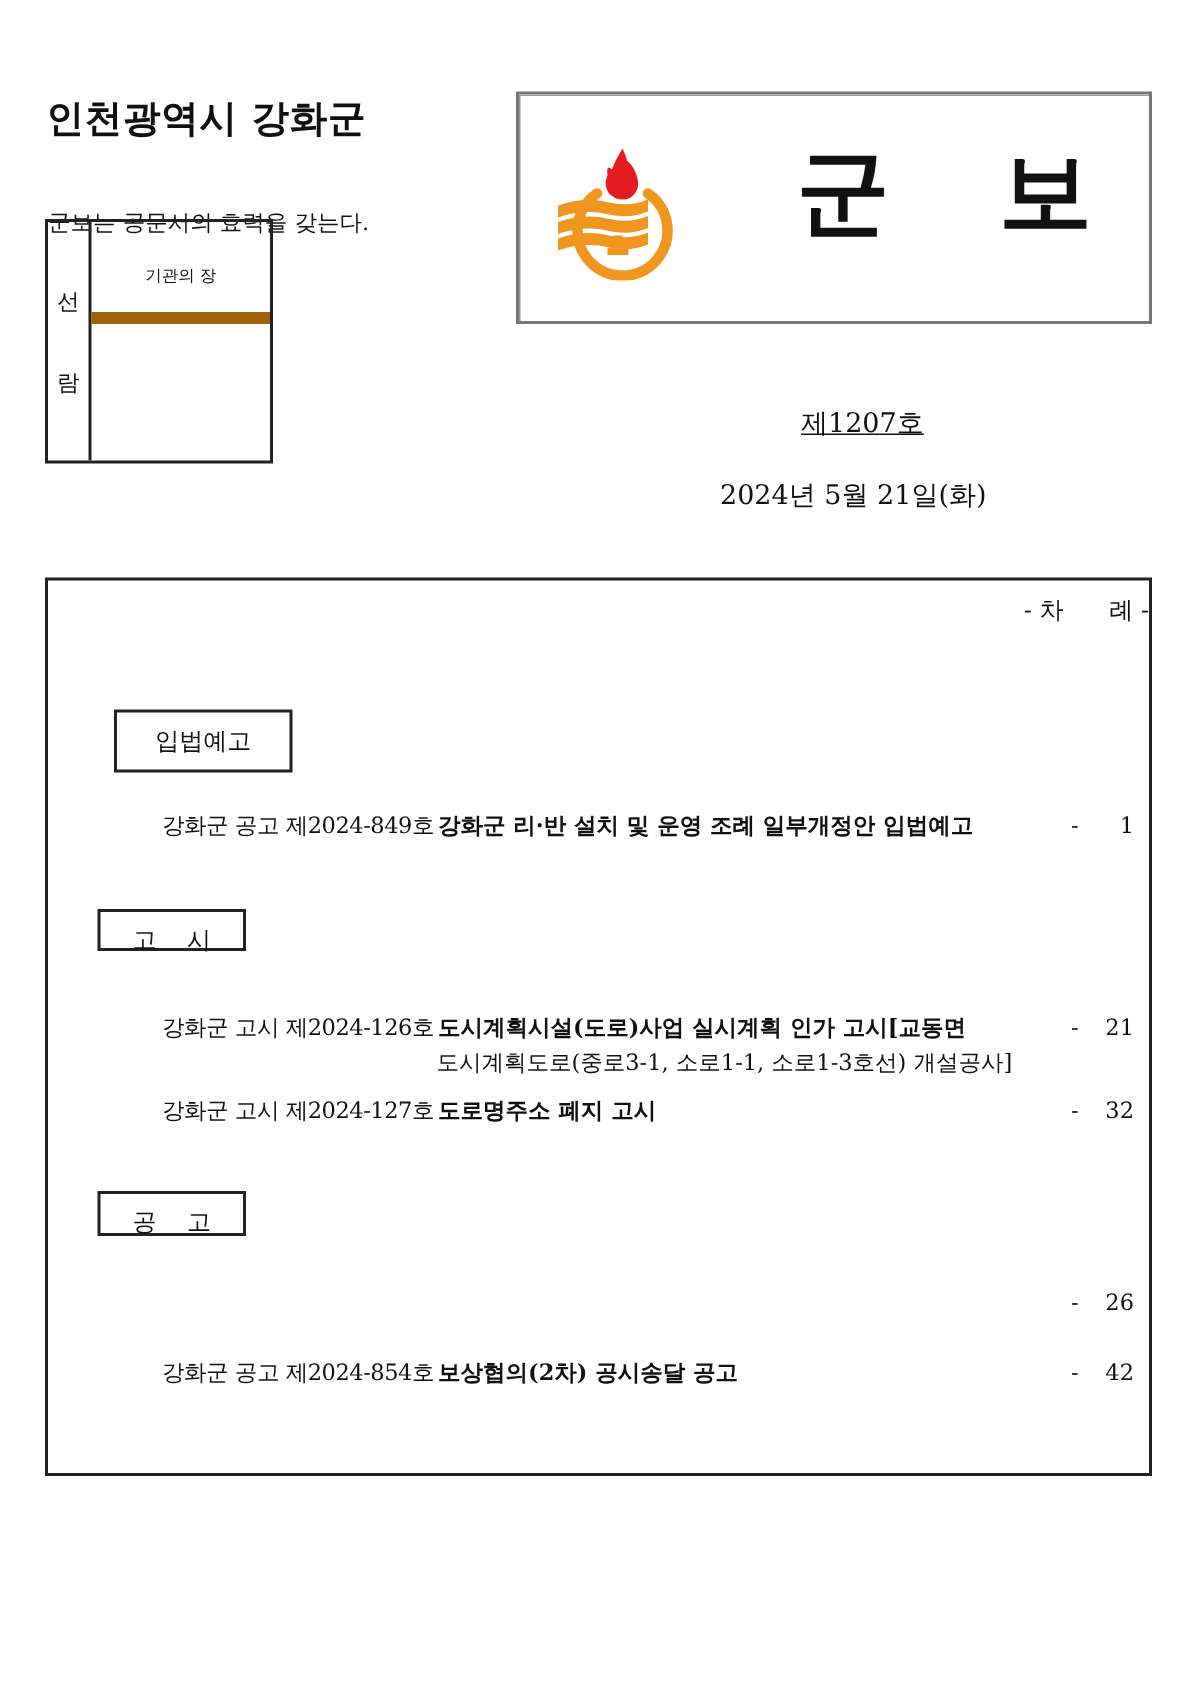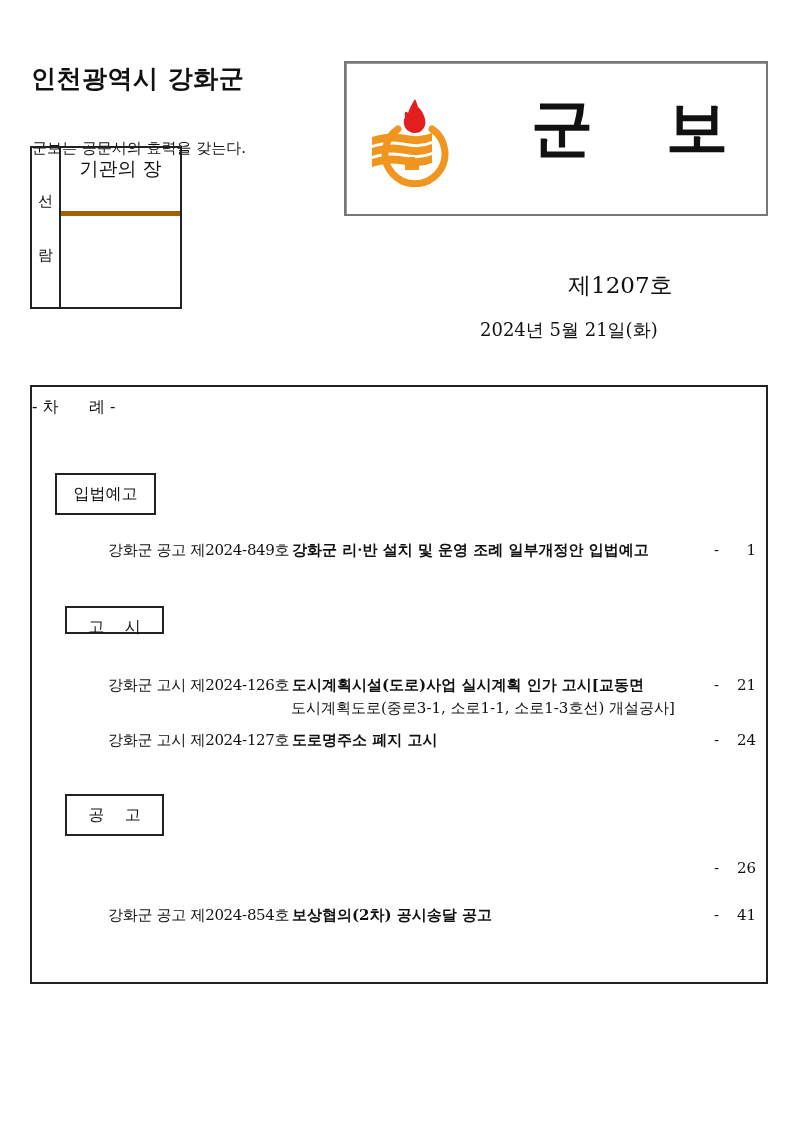--- a/index.html
+++ b/index.html
@@ -46,25 +46,25 @@
       border-right: 2px solid #222;
       box-sizing: border-box;
     }
     .approval .col-left span {
       position: absolute; left: 0; width: 100%;
       text-align: center; font-size: 15px;
     }
     .approval .cell-top {
       position: absolute; left: 29px; top: 0;
       right: 0; height: 68px;
-      border-bottom: 5px solid #a16207;
+      border-bottom: 8px solid #a16207;
       box-sizing: border-box;
       text-align: center;
-      font-size: 19px;
-      padding-top: 8px;
+      font-size: 11px;
+      padding-top: 28px;
     }
 
     
     .title-box {
       left: 344px; top: 61px;
       width: 424px; height: 155px;
       border: 2px solid #777;
       box-sizing: border-box;
       box-shadow: 1px 1px 0 #999 inset;
     }
@@ -77,41 +77,42 @@
       top: 34px;
       font-family: "DejaVu Sans", "Liberation Sans", sans-serif;
       font-weight: bold;
       font-size: 62px;
       line-height: 1;
     }
     .title-char.c1 { left: 185px; }
     .title-char.c2 { left: 320px; }
 
     .issue-no {
-      left: 568px; top: 270px;
-      font-size: 23px;
-      white-space: nowrap;
+      left: 534px; top: 270px;
+      font-size: 18px;
+      white-space: nowrap;
+      text-decoration: underline;
     }
     .issue-date {
       left: 480px; top: 318px;
       font-size: 18px;
       white-space: nowrap;
     }
 
     
     .toc {
       left: 30px; top: 385px;
       width: 738px; height: 599px;
       border: 2px solid #222;
       box-sizing: border-box;
     }
     .toc-heading {
       position: absolute; left: 0; width: 100%;
       top: 10px;
-      text-align: left;
+      text-align: right;
       font-size: 16px;
       white-space: pre;
     }
     .section-label {
       position: absolute;
       border: 2px solid #222;
       box-sizing: border-box;
       font-size: 16px;
       text-align: center;
       white-space: pre;
@@ -178,47 +179,47 @@
   <div class="title-char c1">군</div>
   <div class="title-char c2">보</div>
 </div>
 
 <div class="abs issue-no">제1207호</div>
 <div class="abs issue-date">2024년 5월 21일(화)</div>
 
 <div class="abs toc">
   <div class="toc-heading">- 차      례 -</div>
 
-  <div class="section-label" style="left:23px;top:86px;width:101px;height:42px;line-height:38px;">입법예고</div>
+  <div class="section-label" style="left:44px;top:86px;width:119px;height:42px;line-height:38px;">입법예고</div>
   <div class="entry" style="top:152px;">
     <span class="ref">강화군 공고 제2024-849호</span>
     <span class="desc">강화군 리·반 설치 및 운영 조례 일부개정안 입법예고</span>
     <span class="dash">-</span>
     <span class="page">1</span>
   </div>
 
   <div class="section-label" style="left:33px;top:219px;width:99px;height:28px;line-height:38px;">고    시</div>
   <div class="entry" style="top:287px;">
     <span class="ref">강화군 고시 제2024-126호</span>
     <span class="desc">도시계획시설(도로)사업 실시계획 인가 고시[교동면</span>
     <span class="desc2">도시계획도로(중로3-1, 소로1-1, 소로1-3호선) 개설공사]</span>
     <span class="dash">-</span>
     <span class="page">21</span>
   </div>
   <div class="entry" style="top:342px;">
     <span class="ref">강화군 고시 제2024-127호</span>
     <span class="desc">도로명주소 폐지 고시</span>
     <span class="dash">-</span>
-    <span class="page">24</span>
-  </div>
-
-  <div class="section-label" style="left:33px;top:407px;width:99px;height:42px;line-height:38px;">공    고</div>
+    <span class="page">32</span>
+  </div>
+
+  <div class="section-label" style="left:33px;top:407px;width:99px;height:30px;line-height:38px;">공    고</div>
   <div class="entry" style="top:470px;">
     <span class="dash">-</span>
     <span class="page">26</span>
   </div>
   <div class="entry" style="top:517px;">
     <span class="ref">강화군 공고 제2024-854호</span>
     <span class="desc">보상협의(2차) 공시송달 공고</span>
     <span class="dash">-</span>
-    <span class="page">41</span>
+    <span class="page">42</span>
   </div>
 </div>
 
 </body></html>

